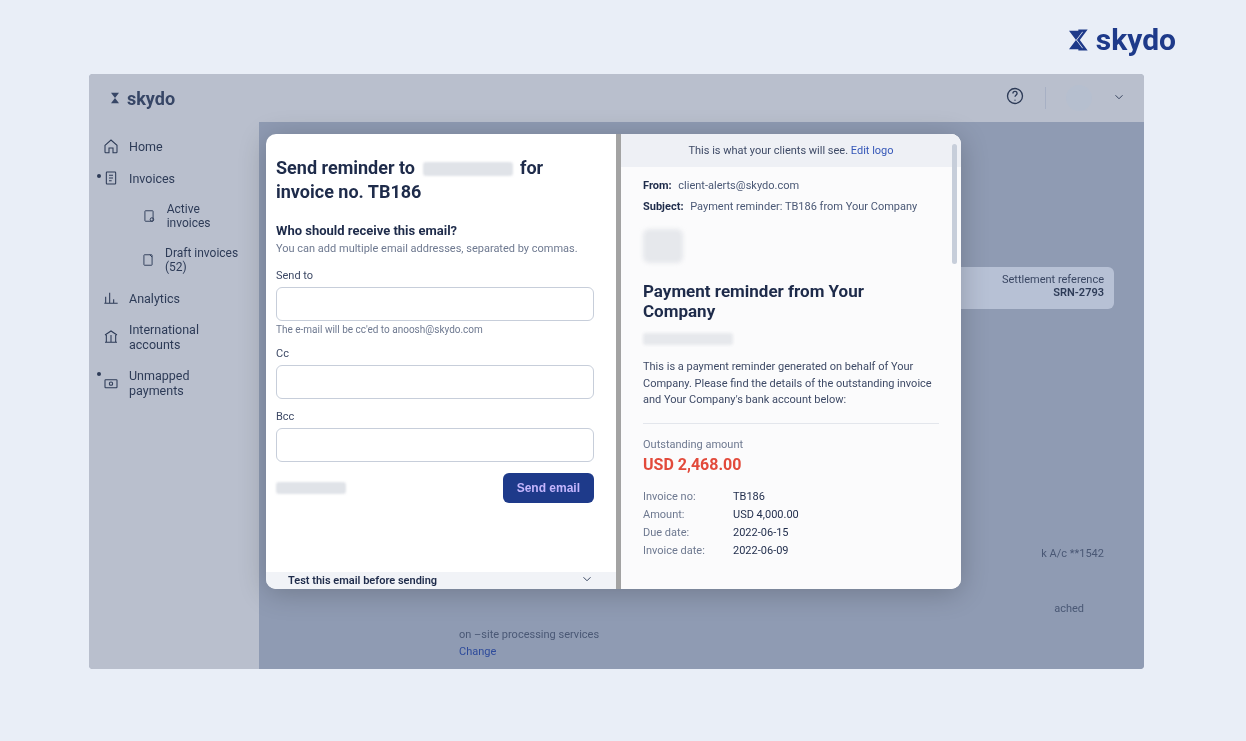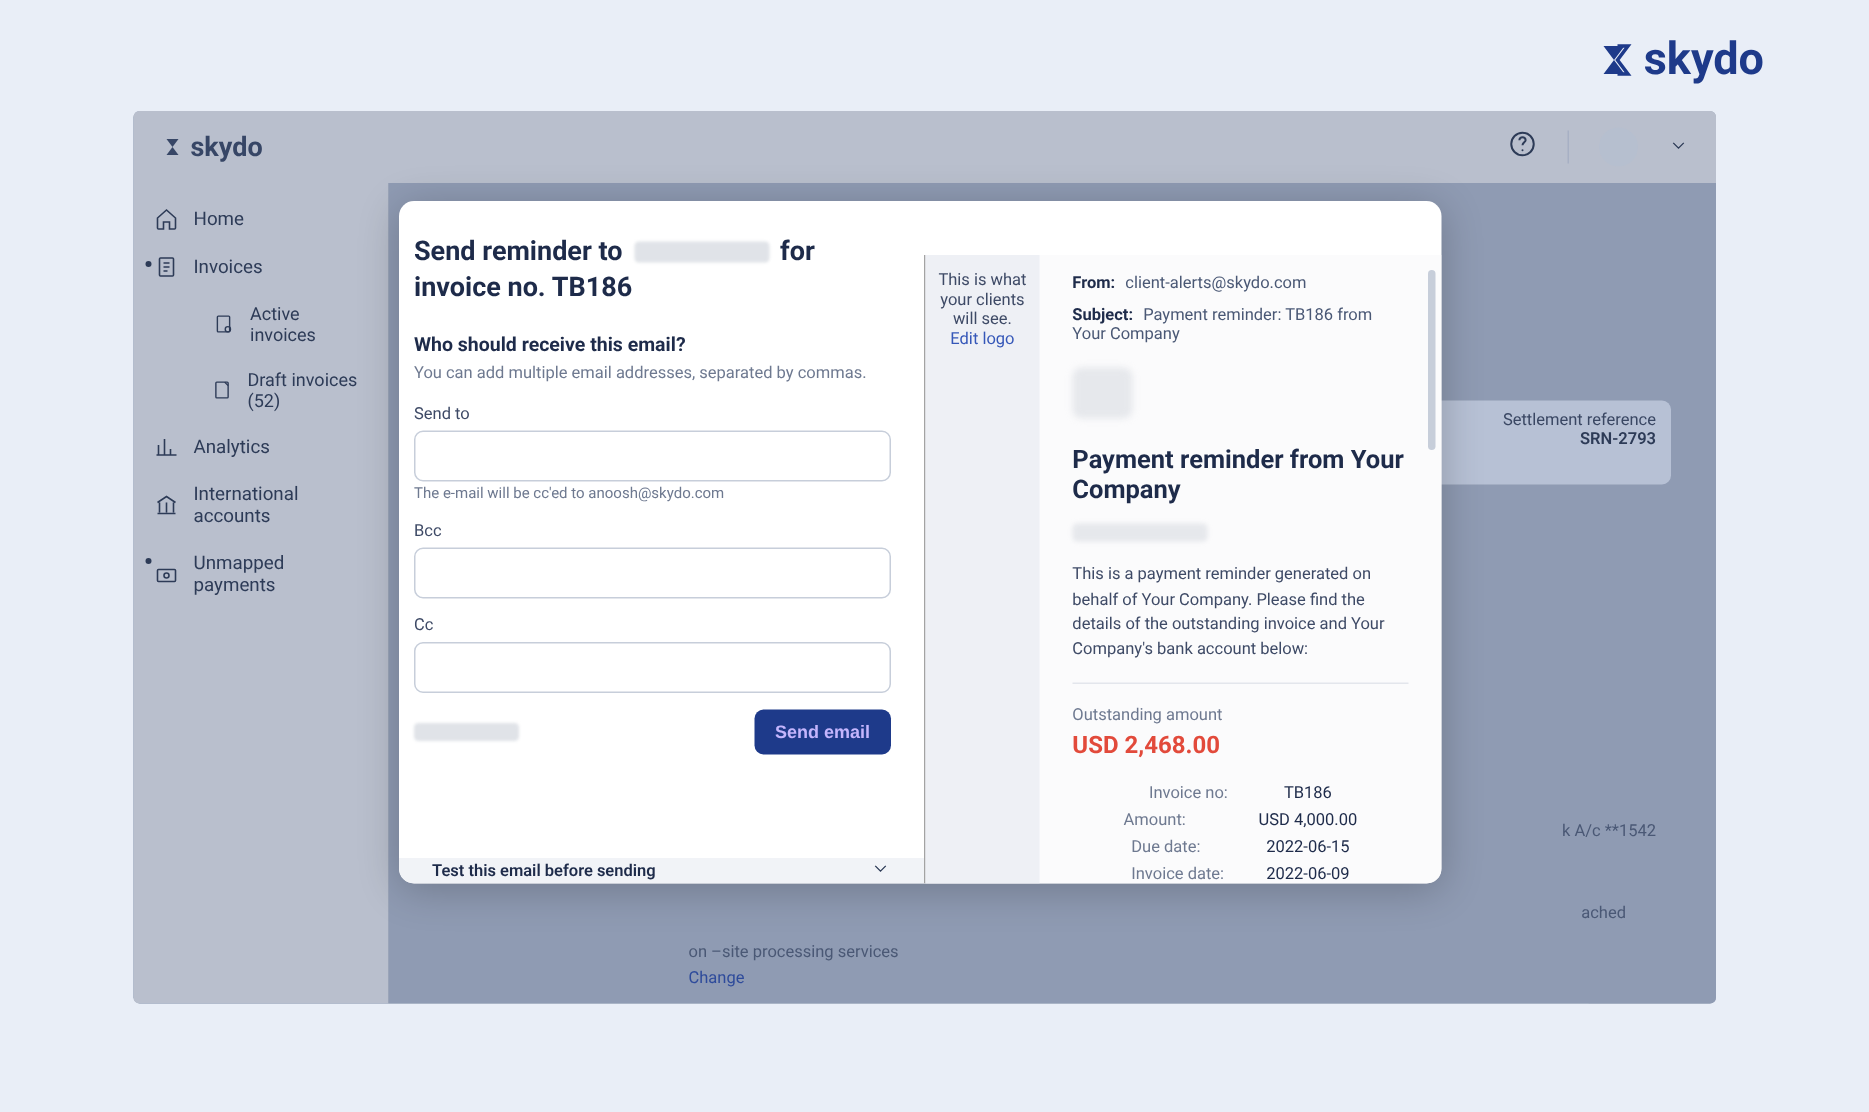--- a/index.html
+++ b/index.html
@@ -95,21 +95,21 @@
   .content {
     flex: 1;
     background: rgba(180,190,210,0.5);
     position: relative;
   }
   .bg-card {
     position: absolute;
     right: 30px;
     top: 145px;
     width: 160px;
-    height: 56px;
+    height: 42px;
     background: rgba(190,200,218,0.85);
     border-radius: 6px;
     padding: 6px 10px;
     font-size: 11px;
     color: #3a4763;
     text-align: right;
   }
   .bg-card .val { font-weight:600; color:#2d3b57; }
   .bg-text {
     position: absolute;
@@ -169,24 +169,24 @@
     padding: 8px 14px; font-size:12px; font-weight:600; cursor:pointer;
   }
   .ml-test {
     background:#f1f3f7; padding: 0 22px;
     display:flex; justify-content:space-between; align-items:center;
     font-size:11px; font-weight:600; color:#1e2b4a;
   }
   .modal-right {
     flex:1;
     background: #fbfbfc;
-    border-left: 1px solid #a3a3a3;
+    border-left: 5px solid #a3a3a3;
     position: relative;
     display: flex;
-    margin-top: 36px;
+    flex-direction: column;
   }
   .mr-scroll {
     position:absolute; right:4px; top:10px; width:5px; height:120px;
     background:#c7ceda; border-radius:3px;
   }
   .mr-banner {
     background:#eef0f5; font-size:11px; color:#3e4a66; text-align:center;
     padding: 10px 8px;
   }
   .mr-banner a { color:#3557b8; text-decoration:none; }
@@ -198,21 +198,21 @@
     width: 40px; height: 34px; background:#e6e8ec; border-radius:6px; filter:blur(2px);
     margin: 16px 0 18px 0;
   }
   .mr-title { font-size: 17px; font-weight:700; color:#1e2b4a; margin-bottom:12px;}
   .mr-to-blur { width:90px; height:12px; background:#e6e8ec; filter:blur(1.5px); border-radius:3px; margin-bottom:14px;}
   .mr-body-text { font-size:11px; color:#3e4a66; line-height:1.5; margin-bottom:14px;}
   .mr-hr { height:1px; background:#e3e6ec; margin: 8px 0 14px 0;}
   .mr-out-lab { font-size:11px; color:#6e7990; margin-bottom:4px;}
   .mr-amount { font-size:16px; font-weight:700; color:#e24a3b; margin-bottom:16px;}
   .mr-tbl { font-size:11px; color:#6e7990; }
-  .mr-tbl-row { display:flex; margin-bottom:5px;justify-content:center;}
+  .mr-tbl-row { display:flex; margin-bottom:5px;}
   .mr-tbl-row .k { width:90px; }
   .mr-tbl-row .v { color:#1e2b4a; }
   .icon-svg { stroke:#2d3b57; fill:none; stroke-width:1.6; }
 </style>
 </head>
 <body>
 
 <div class="outer-logo">
   <svg viewBox="0 0 24 24">
       <path d="M6 4 L18 4 L12 12 L18 20 L6 20 L12 12 Z" fill="#1e3a8a"></path>
@@ -345,25 +345,25 @@
         </div>
         <div class="ml-sub">Who should receive this email?</div>
         <div class="ml-hint">You can add multiple email addresses, separated by commas.</div>
 
         <div class="grp">
           <div class="fld-label">Send to</div>
           <input class="fld-input" style="">
           <div class="fld-help">The e-mail will be cc'ed to anoosh@skydo.com</div>
         </div>
         <div class="grp">
+          <div class="fld-label">Cc</div>
+          <input class="fld-input" style="">
+        </div>
+        <div class="grp">
           <div class="fld-label">Bcc</div>
-          <input class="fld-input" style="">
-        </div>
-        <div class="grp">
-          <div class="fld-label">Cc</div>
           <input class="fld-input" style="">
         </div>
         <div class="ml-actions">
           <div class="blur-inline"></div>
           <button class="btn-send">Send email</button>
         </div>
       </div>
       <div class="ml-test">
         <span>Test this email before sending</span>
         <span>

